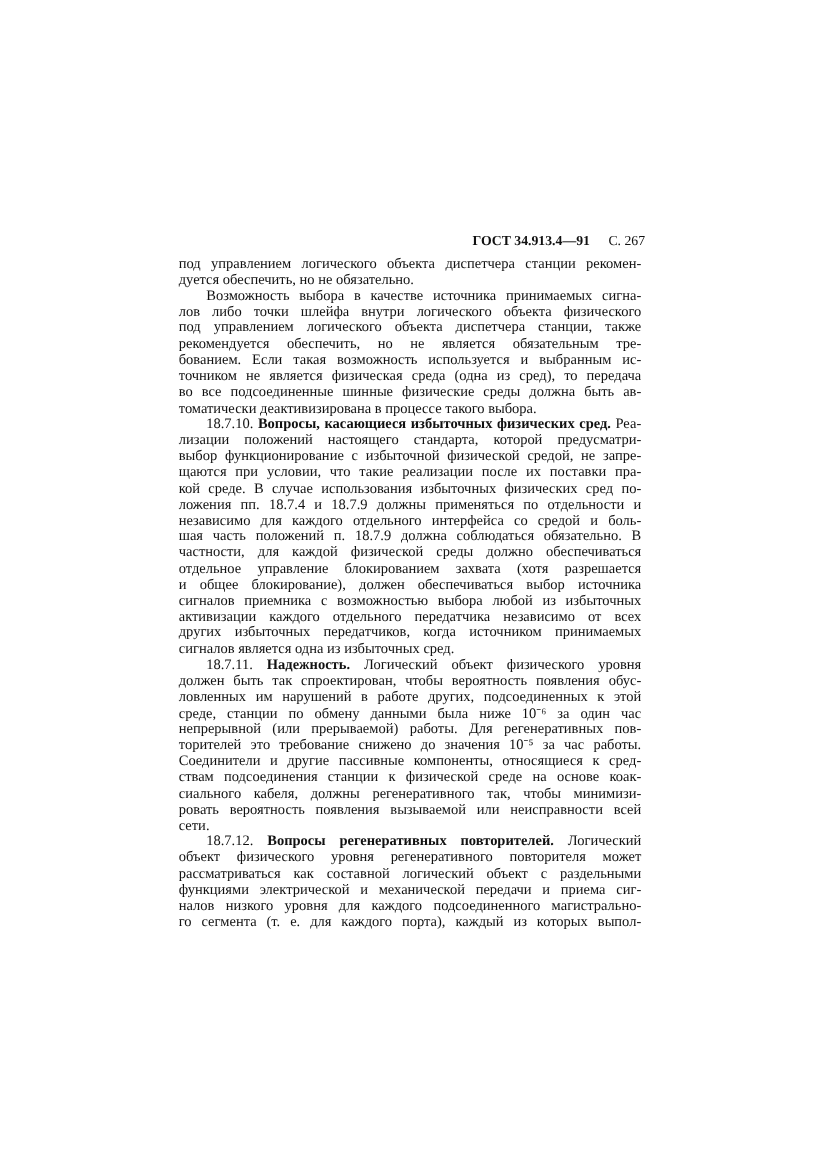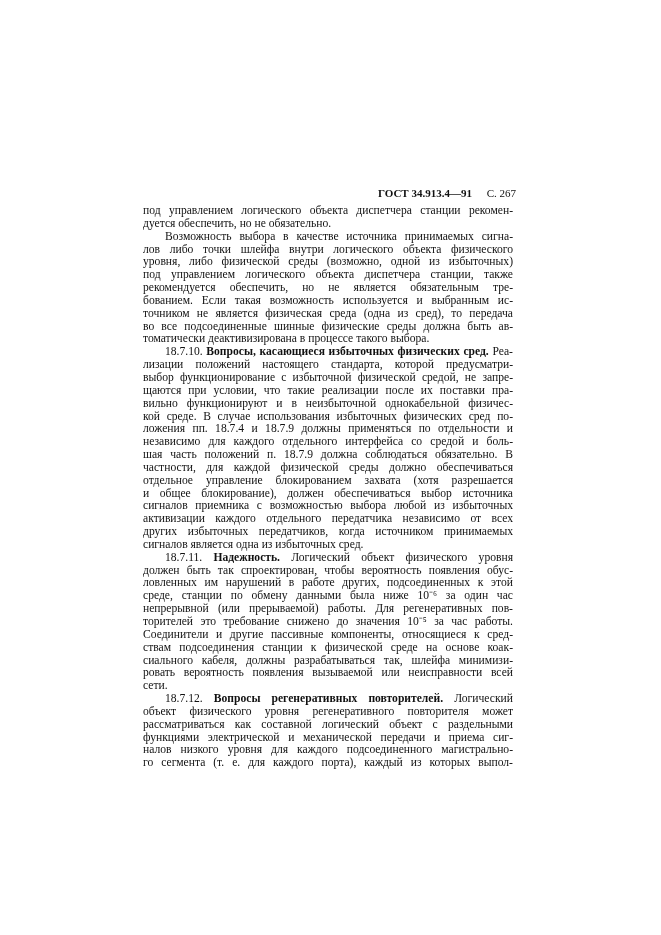--- a/index.html
+++ b/index.html
@@ -26,35 +26,33 @@
   <div class="body">
 
     <p>
       <span class="line">под управлением логического объекта диспетчера станции рекомен-</span>
       <span class="line last">дуется обеспечить, но не обязательно.</span>
     </p>
 
     <p>
       <span class="line" style="text-indent:22px">Возможность выбора в качестве источника принимаемых сигна-</span>
       <span class="line">лов либо точки шлейфа внутри логического объекта физического</span>
-      <span class="line">уровня, либо физической среды (возможно, одной из избыточных)</span>
       <span class="line">под управлением логического объекта диспетчера станции, также</span>
       <span class="line">рекомендуется обеспечить, но не является обязательным тре-</span>
       <span class="line">бованием. Если такая возможность используется и выбранным ис-</span>
       <span class="line">точником не является физическая среда (одна из сред), то передача</span>
       <span class="line">во все подсоединенные шинные физические среды должна быть ав-</span>
       <span class="line last">томатически деактивизирована в процессе такого выбора.</span>
     </p>
 
     <p>
       <span class="line" style="text-indent:22px"><span>18.7.10.</span> <b>Вопросы, касающиеся избыточных физических сред.</b> <span>Реа-</span></span>
       <span class="line">лизации положений настоящего стандарта, которой предусматри-</span>
       <span class="line">выбор функционирование с избыточной физической средой, не запре-</span>
       <span class="line">щаются при условии, что такие реализации после их поставки пра-</span>
-      <span class="line">вильно функционируют и в неизбыточной однокабельной физичес-</span>
       <span class="line">кой среде. В случае использования избыточных физических сред по-</span>
       <span class="line">ложения пп. 18.7.4 и 18.7.9 должны применяться по отдельности и</span>
       <span class="line">независимо для каждого отдельного интерфейса со средой и боль-</span>
       <span class="line">шая часть положений п. 18.7.9 должна соблюдаться обязательно. В</span>
       <span class="line">частности, для каждой физической среды должно обеспечиваться</span>
       <span class="line">отдельное управление блокированием захвата (хотя разрешается</span>
       <span class="line">и общее блокирование), должен обеспечиваться выбор источника</span>
       <span class="line">сигналов приемника с возможностью выбора любой из избыточных</span>
       <span class="line">активизации каждого отдельного передатчика независимо от всех</span>
       <span class="line">других избыточных передатчиков, когда источником принимаемых</span>
@@ -63,21 +61,21 @@
 
     <p>
       <span class="line" style="text-indent:22px"><span>18.7.11.</span> <b>Надежность.</b> <span>Логический объект физического уровня</span></span>
       <span class="line">должен быть так спроектирован, чтобы вероятность появления обус-</span>
       <span class="line">ловленных им нарушений в работе других, подсоединенных к этой</span>
       <span class="line">среде, станции по обмену данными была ниже 10⁻⁶ за один час</span>
       <span class="line">непрерывной (или прерываемой) работы. Для регенеративных пов-</span>
       <span class="line">торителей это требование снижено до значения 10⁻⁵ за час работы.</span>
       <span class="line">Соединители и другие пассивные компоненты, относящиеся к сред-</span>
       <span class="line">ствам подсоединения станции к физической среде на основе коак-</span>
-      <span class="line">сиального кабеля, должны разрабатываться так, шлейфа минимизи-</span>
+      <span class="line">сиального кабеля, должны регенеративного так, чтобы минимизи-</span>
       <span class="line">ровать вероятность появления вызываемой или неисправности всей</span>
       <span class="line last">сети.</span>
     </p>
 
     <p>
       <span class="line" style="text-indent:22px"><span>18.7.12.</span> <b>Вопросы регенеративных повторителей.</b> <span>Логический</span></span>
       <span class="line">объект физического уровня регенеративного повторителя может</span>
       <span class="line">рассматриваться как составной логический объект с раздельными</span>
       <span class="line">функциями электрической и механической передачи и приема сиг-</span>
       <span class="line">налов низкого уровня для каждого подсоединенного магистрально-</span>

